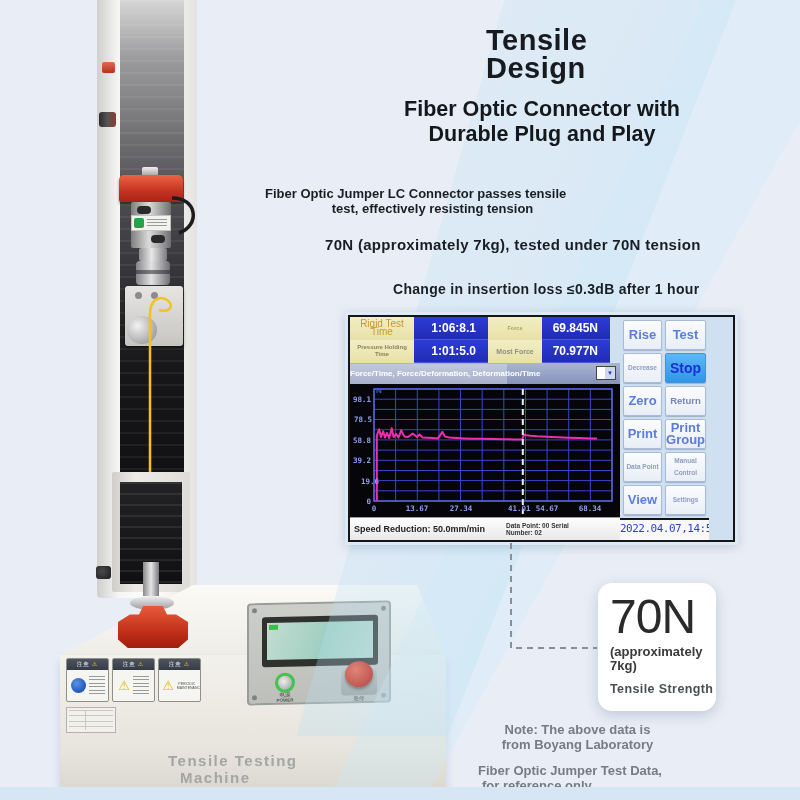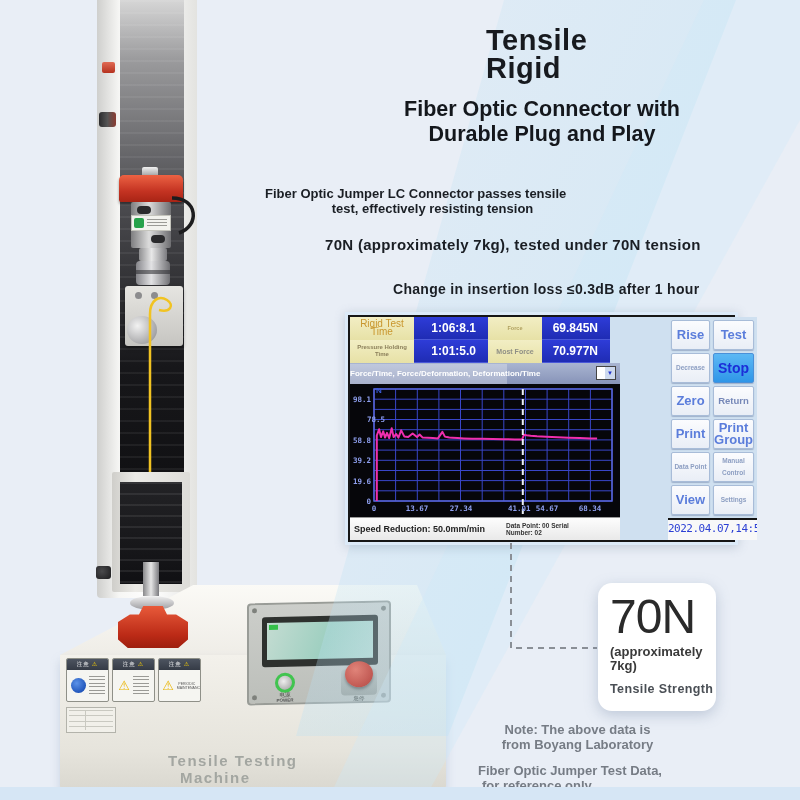--- a/index.html
+++ b/index.html
@@ -96,21 +96,21 @@
   .banner-text{position:relative;color:#fff;font-weight:bold;font-size:8px;line-height:9px;width:200px;}
   .dropdown{position:absolute;right:4px;top:3px;width:20px;height:14px;background:#fff;border:1px solid #444;box-sizing:border-box;}
   .dropdown::after{content:"▼";position:absolute;right:0;top:0;width:10px;height:100%;background:#cdd9ee;color:#2233cc;font-size:6px;line-height:12px;text-align:center;}
   .chart{height:133px;background:#06060a;position:relative;}
   .chart-ticks{position:absolute;inset:0;}
   .tick{position:absolute;color:#8fa0f0;font-size:7.5px;font-family:"DejaVu Sans Mono",monospace;font-weight:bold;}
   .ylab{position:absolute;left:26px;top:2px;color:#3b5bdc;font-size:8px;font-weight:bold;}
   .bottom-bar{height:22px;background:linear-gradient(180deg,#fdfdfd,#e9e9e9);border-top:1px solid #9a9a9a;display:flex;align-items:center;}
   .speed{font-size:9px;font-weight:bold;color:#222;padding-left:4px;width:152px;}
   .dp{font-size:6.5px;font-weight:bold;color:#333;line-height:7px;}
-  .right-col{width:89px;background:#cfe0f0;display:flex;flex-direction:column;padding-left:48px;}
+  .right-col{width:89px;background:#cfe0f0;display:flex;flex-direction:column;}
   .btn-grid{height:203px;display:grid;grid-template-columns:1fr 1fr;grid-template-rows:repeat(6,1fr);gap:3px;padding:3px;box-sizing:border-box;}
   .sbtn{background:linear-gradient(180deg,#fbfcfe,#e9eef6);border:1px solid #a8bcd8;border-radius:2px;color:#5b7ddb;font-weight:bold;font-size:13px;display:flex;align-items:center;justify-content:center;text-align:center;line-height:12px;box-shadow:0 1px 1px rgba(90,110,150,.4);}
   .sbtn.small{font-size:6.5px;color:#8c9ec2;}
   .sbtn.med{font-size:9.5px;color:#7688b8;}
   .sbtn.active{background:linear-gradient(180deg,#5cb8f4,#2f96e8);color:#1b2ed8;font-size:14px;border-color:#4a90d8;}
   .ts-row{height:20px;background:#f8f8f8;border-top:2px solid #141414;color:#2b3fd4;font-family:"DejaVu Sans Mono",monospace;font-size:11px;line-height:18px;text-align:center;letter-spacing:-.5px;overflow:hidden;}
 
   
   .leader-svg{left:440px;top:540px;pointer-events:none;}
   .card{left:598px;top:583px;width:118px;height:128px;background:#fff;border-radius:14px;box-shadow:0 4px 14px rgba(110,130,160,.35);text-align:left;padding:10px 0 0 12px;box-sizing:border-box;}
@@ -202,21 +202,21 @@
     </div>
     <div class="abs foot" style="left:78px"></div>
     <div class="abs foot" style="left:392px"></div>
   </div>
 
   <div class="abs ray1"></div>
   <div class="abs ray2"></div>
 
   <div class="abs title">
     <span>Tensile</span><br>
-    <span>Rigid</span>
+    <span>Design</span>
   </div>
   <div class="abs subtitle">
     <span>Fiber Optic Connector with</span><br>
     <span>Durable Plug and Play</span>
   </div>
   <div class="abs claim1">
     <span>Fiber Optic Jumper LC Connector passes tensile</span>
     <span class="l2">test, effectively resisting tension</span>
   </div>
   <div class="abs claim2">70N (approximately 7kg), tested under 70N tension</div>
@@ -266,24 +266,24 @@
               <line x1="240.4" y1="5" x2="240.4" y2="117" stroke="#3946c8" stroke-width="1"></line>
               <line x1="24" y1="106.8" x2="262" y2="106.8" stroke="#3946c8" stroke-width="1"></line>
               <line x1="262.0" y1="5" x2="262.0" y2="117" stroke="#3946c8" stroke-width="1"></line>
               <line x1="24" y1="117.0" x2="262" y2="117.0" stroke="#3946c8" stroke-width="1"></line>
               <rect x="24" y="5" width="238" height="112" fill="none" stroke="#5866d8" stroke-width="1.5"></rect>
               <polyline points="26.8,117.0 26.8,51.5 29.1,45.3 31.0,53.1 33.2,47.4 35.1,53.6 37.0,48.9 39.2,54.1 41.7,44.3 43.6,53.1 46.2,50.0 48.4,53.6 51.2,46.4 54.4,52.6 58.2,53.1 62.6,49.5 67.0,53.1 69.6,50.5 72.7,53.6 77.8,53.8 82.9,54.1 87.9,54.4 92.4,47.9 94.9,52.6 96.8,53.1 99.3,53.6 102.5,53.8 107.6,54.1 113.9,54.4 122.1,54.7 131.6,54.7 142.7,55.0 153.8,55.2 164.8,55.4 172.1,55.5 174.0,50.7 176.5,51.3 180.7,51.8 187.0,52.3 196.5,52.8 207.6,53.3 218.6,53.7 229.7,54.0 240.8,54.4 247.1,54.5" fill="none" stroke="#f02fae" stroke-width="2" stroke-linejoin="round"></polyline>
               <line x1="172.8" y1="5" x2="172.8" y2="130" stroke="#eceff5" stroke-width="2" stroke-dasharray="6 4"></line>
             </svg>
           <div class="chart-ticks" id="chart-ticks">
               <span class="tick" style="left: 0px; top: 113px; width: 21px; text-align: right;">0</span>
-              <span class="tick" style="left: 0px; top: 93px; width: 21px; text-align: right;">19.6</span>
+              <span class="tick" style="left: 8px; top: 93px; width: 21px; text-align: right;">19.6</span>
               <span class="tick" style="left: 0px; top: 72px; width: 21px; text-align: right;">39.2</span>
               <span class="tick" style="left: 0px; top: 52px; width: 21px; text-align: right;">58.8</span>
-              <span class="tick" style="left: 0px; top: 31px; width: 35px; text-align: right;">78.5</span>
+              <span class="tick" style="left: 0px; top: 31px; width: 22px; text-align: right;">78.5</span>
               <span class="tick" style="left: 0px; top: 11px; width: 21px; text-align: right;">98.1</span>
               <span class="tick" style="left: 12px; top: 120px; width: 24px; text-align: center;">0</span>
               <span class="tick" style="left: 55px; top: 120px; width: 24px; text-align: center;">13.67</span>
               <span class="tick" style="left: 99px; top: 120px; width: 24px; text-align: center;">27.34</span>
               <span class="tick" style="left: 158px; top: 120px; width: 24px; text-align: left;">41.01</span>
               <span class="tick" style="left: 185px; top: 120px; width: 24px; text-align: center;">54.67</span>
               <span class="tick" style="left: 228px; top: 120px; width: 24px; text-align: center;">68.34</span>
             </div>
           <div class="ylab">N</div>
         </div>

